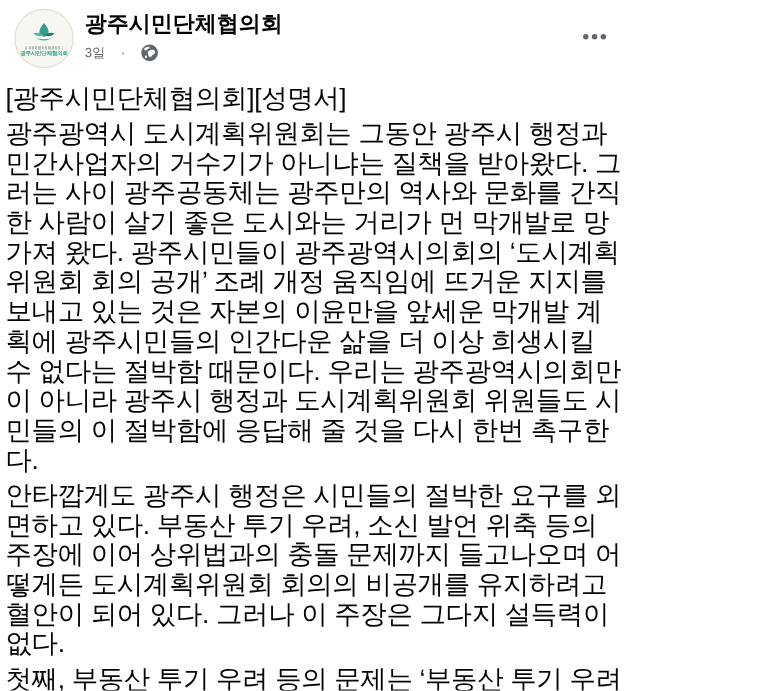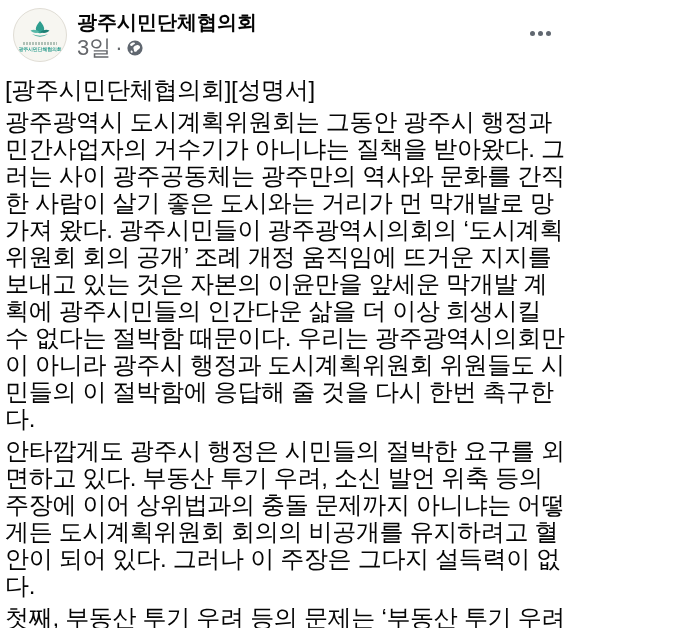--- a/index.html
+++ b/index.html
@@ -35,22 +35,22 @@
   .avatar-caption{
     font-size:5px;line-height:6px;color:var(--brand-teal);
     white-space:nowrap;letter-spacing:-0.2px;margin-top:1px;font-weight:700;
   }
   .header-info{margin-left:10px;padding-top:2px;}
   .author-name{
     font-size:20px;line-height:25px;font-weight:700;color:var(--text-primary);
     cursor:pointer;
   }
   .meta-row{
-    display:flex;align-items:center;gap:4px;margin-top:3px;
-    font-size:22px;line-height:20px;color:var(--text-secondary);
+    display:flex;align-items:center;gap:14px;margin-top:3px;
+    font-size:12px;line-height:20px;color:var(--text-secondary);
   }
   .globe{display:inline-block;width:16px;height:16px;}
   .more-button{
     position:absolute;top:20px;right:14px;width:40px;height:26px;
     display:flex;align-items:center;justify-content:center;gap:3px;
     border-radius:6px;cursor:pointer;background:transparent;border:none;padding:0;
   }
   .more-button .dot{width:5px;height:5px;border-radius:50%;background:var(--icon-gray);}
   
   .post-body{margin-top:14px;padding:0 5px 0 5px;}
@@ -97,17 +97,17 @@
       <span class="dot"></span>
       <span class="dot"></span>
       <span class="dot"></span>
     </button>
   </div>
 
   <div class="post-body">
 
   <div class="para">[광주시민단체협의회][성명서]</div>
       <div class="para">광주광역시 도시계획위원회는 그동안 광주시 행정과 민간사업자의 거수기가 아니냐는 질책을 받아왔다. 그러는 사이 광주공동체는 광주만의 역사와 문화를 간직한 사람이 살기 좋은 도시와는 거리가 먼 막개발로 망가져 왔다. 광주시민들이 광주광역시의회의 ‘도시계획위원회 회의 공개’ 조례 개정 움직임에 뜨거운 지지를 보내고 있는 것은 자본의 이윤만을 앞세운 막개발 계획에 광주시민들의 인간다운 삶을 더 이상 희생시킬 수 없다는 절박함 때문이다. 우리는 광주광역시의회만이 아니라 광주시 행정과 도시계획위원회 위원들도 시민들의 이 절박함에 응답해 줄 것을 다시 한번 촉구한다.</div>
-      <div class="para">안타깝게도 광주시 행정은 시민들의 절박한 요구를 외면하고 있다. 부동산 투기 우려, 소신 발언 위축 등의 주장에 이어 상위법과의 충돌 문제까지 아니냐는 어떻게든 도시계획위원회 회의의 비공개를 유지하려고 혈안이 되어 있다. 그러나 이 주장은 그다지 설득력이 없다.</div>
+      <div class="para">안타깝게도 광주시 행정은 시민들의 절박한 요구를 외면하고 있다. 부동산 투기 우려, 소신 발언 위축 등의 주장에 이어 상위법과의 충돌 문제까지 들고나오며 어떻게든 도시계획위원회 회의의 비공개를 유지하려고 혈안이 되어 있다. 그러나 이 주장은 그다지 설득력이 없다.</div>
       <div class="para">첫째, 부동산 투기 우려 등의 문제는 ‘부동산 투기 우려 등 공익을 해칠 우려가 있는 경우는 회의를 공개하지 않는다’는 조례 개정안의 예외 조항을 통해 충분히 해소될 수 있다.</div>
     </div>
 
 </div>
 
 </body></html>

